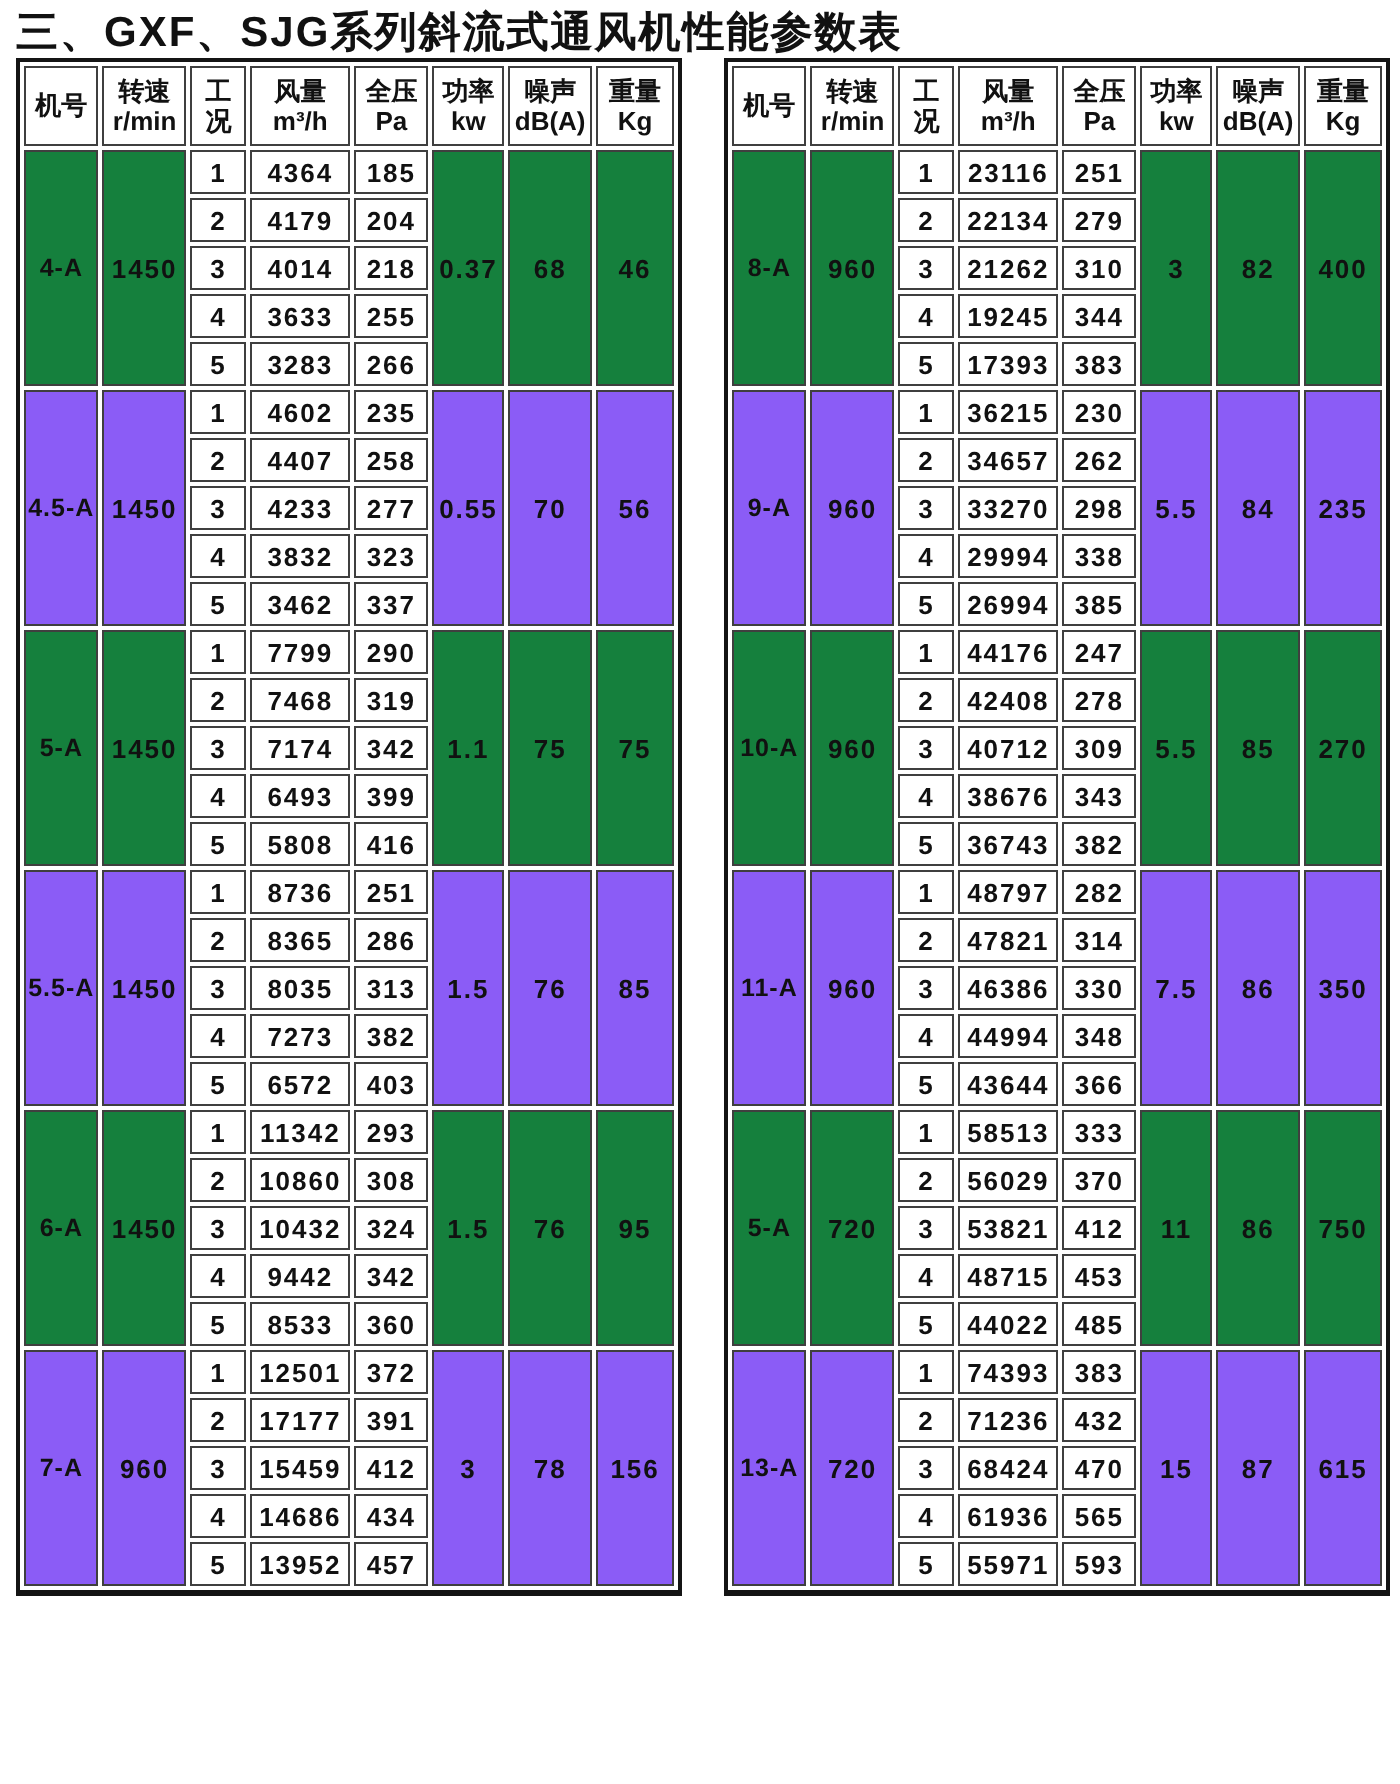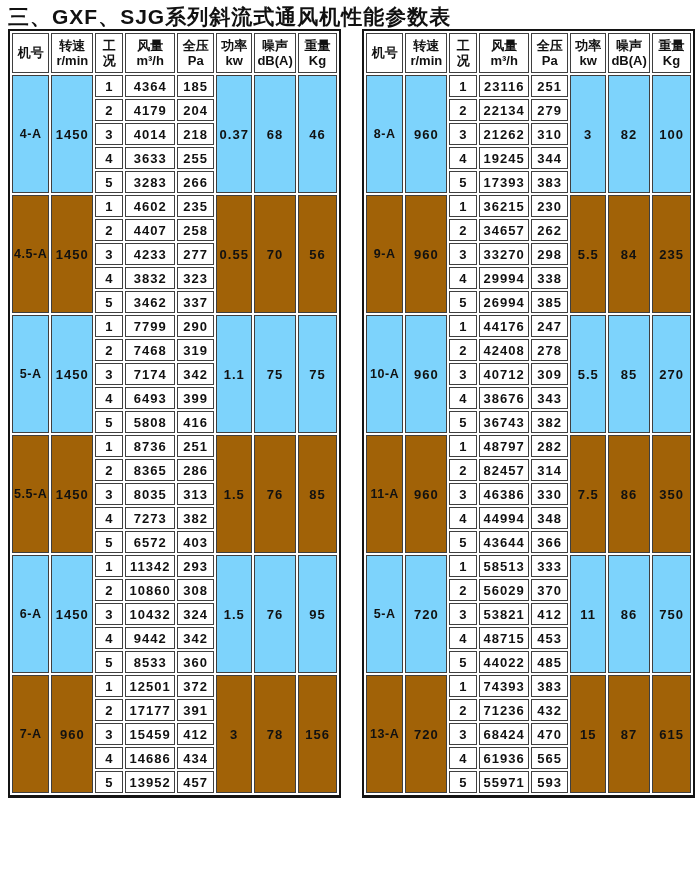--- a/index.html
+++ b/index.html
@@ -43,23 +43,23 @@
   thead { background: #4c1d95; }
   thead th {
     background: #ffffff;
     height: 40px;
     font-size: 13px;
     line-height: 1.2;
     padding: 1px 0;
   }
   tbody td { height: 22px; font-size: 13px; letter-spacing: 1px; padding: 0; }
   tbody.group-shaded { background: #d7d7d7; }
-  tbody.group-shaded td.cell-group { background: #7dd3fc; }
+  tbody.group-shaded td.cell-group { background: #15803d; }
   tbody.group-plain { background: #ffffff; }
-  tbody.group-plain td.cell-group { background: #a16207; }
+  tbody.group-plain td.cell-group { background: #8b5cf6; }
   td.cell-white { background: #ffffff; }
   td.cell-model { letter-spacing: 0.5px; font-size: 12.5px; }
 </style>
 </head>
 <body>
 
 <div class="page">
   <div class="doc-title">三、GXF、SJG系列斜流式通风机性能参数表</div>
   <div class="tables-row">
     <div class="table-frame">
@@ -352,21 +352,21 @@
           </thead>
           <tbody class="group-shaded">
             <tr>
               <td class="cell-group cell-model" rowspan="5">8-A</td>
               <td class="cell-group" rowspan="5">960</td>
               <td class="cell-white">1</td>
               <td class="cell-white">23116</td>
               <td class="cell-white">251</td>
               <td class="cell-group" rowspan="5">3</td>
               <td class="cell-group" rowspan="5">82</td>
-              <td class="cell-group" rowspan="5">100</td>
+              <td class="cell-group" rowspan="5">400</td>
             </tr>
             <tr>
               <td class="cell-white">2</td>
               <td class="cell-white">22134</td>
               <td class="cell-white">279</td>
             </tr>
             <tr>
               <td class="cell-white">3</td>
               <td class="cell-white">21262</td>
               <td class="cell-white">310</td>
@@ -452,21 +452,21 @@
               <td class="cell-group" rowspan="5">960</td>
               <td class="cell-white">1</td>
               <td class="cell-white">48797</td>
               <td class="cell-white">282</td>
               <td class="cell-group" rowspan="5">7.5</td>
               <td class="cell-group" rowspan="5">86</td>
               <td class="cell-group" rowspan="5">350</td>
             </tr>
             <tr>
               <td class="cell-white">2</td>
-              <td class="cell-white">82457</td>
+              <td class="cell-white">47821</td>
               <td class="cell-white">314</td>
             </tr>
             <tr>
               <td class="cell-white">3</td>
               <td class="cell-white">46386</td>
               <td class="cell-white">330</td>
             </tr>
             <tr>
               <td class="cell-white">4</td>
               <td class="cell-white">44994</td>

